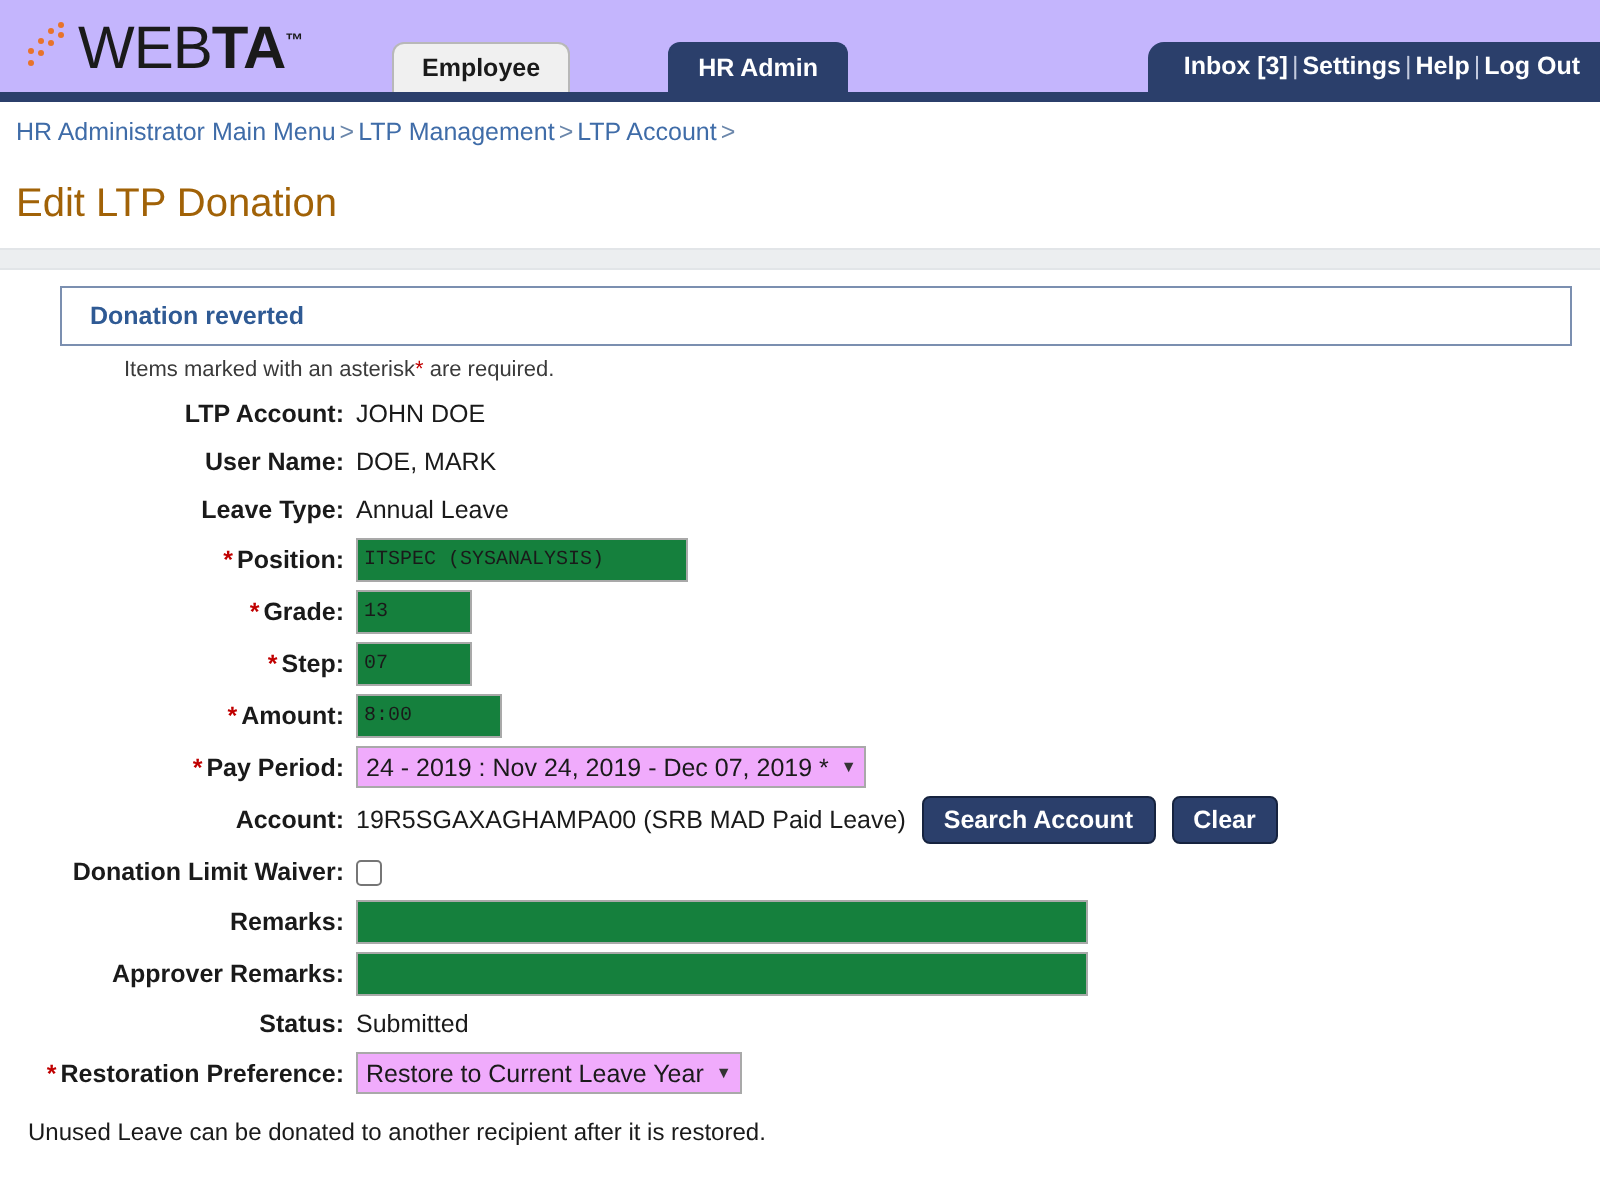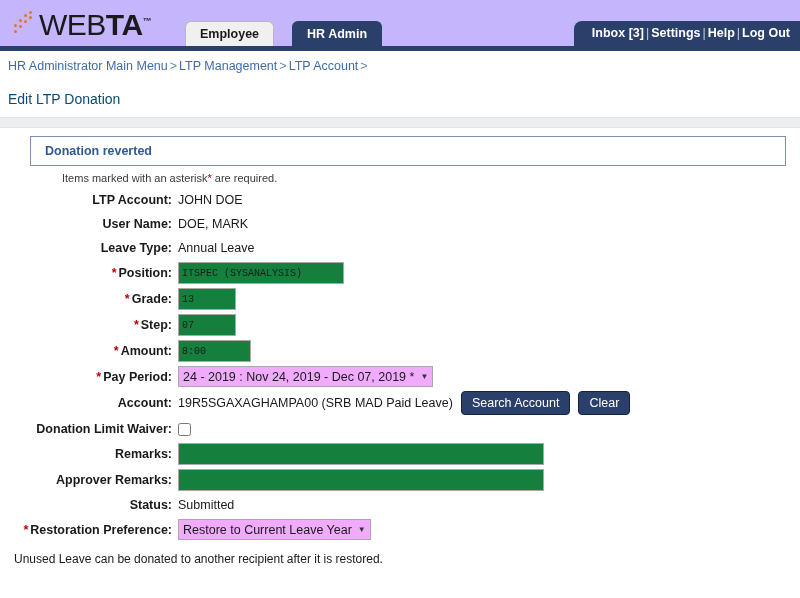--- a/index.html
+++ b/index.html
@@ -57,25 +57,25 @@
   .logo-text .bold { font-weight: bold; }
   .logo-tm {
     font-size: 9px;
     vertical-align: super;
     font-weight: bold;
     letter-spacing: 0;
   }
 
   .tabs {
     position: absolute;
-    left: 161px;
+    left: 172px;
     bottom: 0;
     display: flex;
     align-items: flex-end;
-    gap: 18px;
+    gap: 2px;
     padding-left: 24px;
   }
   .tab {
     font-size: 12.5px;
     font-weight: bold;
     padding: 5px 14px 4px 14px;
     border-radius: 6px 6px 0 0;
     line-height: 15px;
     cursor: pointer;
     user-select: none;
@@ -84,20 +84,21 @@
     background: #f0f0f0;
     color: #1a1a1a;
     border: 1px solid #b8b8b8;
     border-bottom: none;
   }
   .tab.active {
     background: #2b3f6b;
     color: #ffffff;
     border: 1px solid #2b3f6b;
     border-bottom: none;
+    margin-left: 47px;
   }
 
   .header-links {
     position: absolute;
     right: 0;
     bottom: 0;
     background: #2b3f6b;
     color: #ffffff;
     font-size: 12.5px;
     font-weight: bold;
@@ -129,22 +130,22 @@
     text-decoration: none;
     cursor: pointer;
   }
   .breadcrumb .crumb-sep {
     color: #6b87ab;
     padding: 0 2px;
   }
 
   
   .page-title {
-    font-size: 14px;
-    color: #0c4a6e;
+    font-size: 20px;
+    color: #a16207;
     padding: 10px 0 10px 8px;
     font-weight: normal;
     margin: 0;
   }
   .title-rule {
     height: 9px;
     background: #eceef0;
     border-top: 1px solid #e2e5e8;
     border-bottom: 1px solid #e2e5e8;
     margin: 0;
@@ -239,21 +240,21 @@
   input.chk {
     width: 13px;
     height: 13px;
     margin: 0;
     vertical-align: middle;
   }
 
   .btn-navy {
     font-family: "Liberation Sans", sans-serif;
     font-size: 12.5px;
-    font-weight: normal;
+    font-weight: bold;
     color: #ffffff;
     background: #2b3f6b;
     border: 1px solid #16233f;
     border-radius: 4px;
     padding: 4px 10px 4px 10px;
     margin-left: 8px;
     cursor: pointer;
     line-height: 14px;
   }
 

